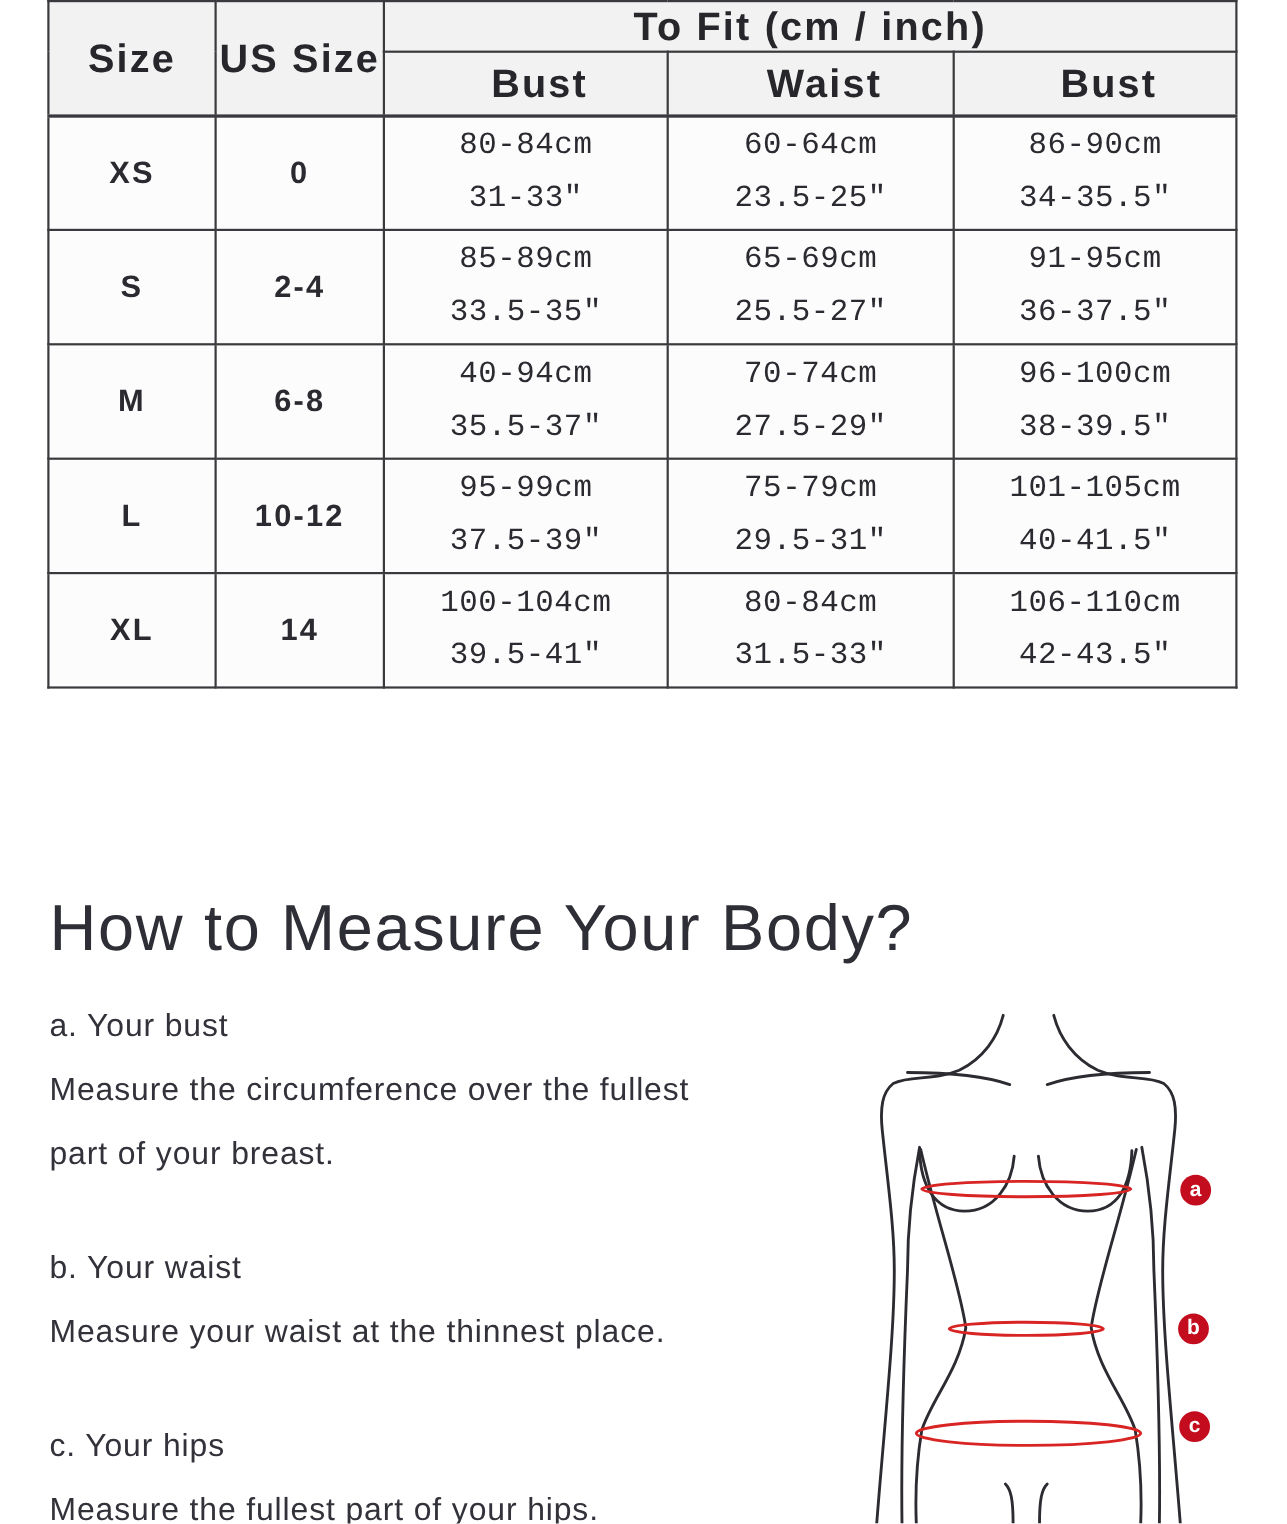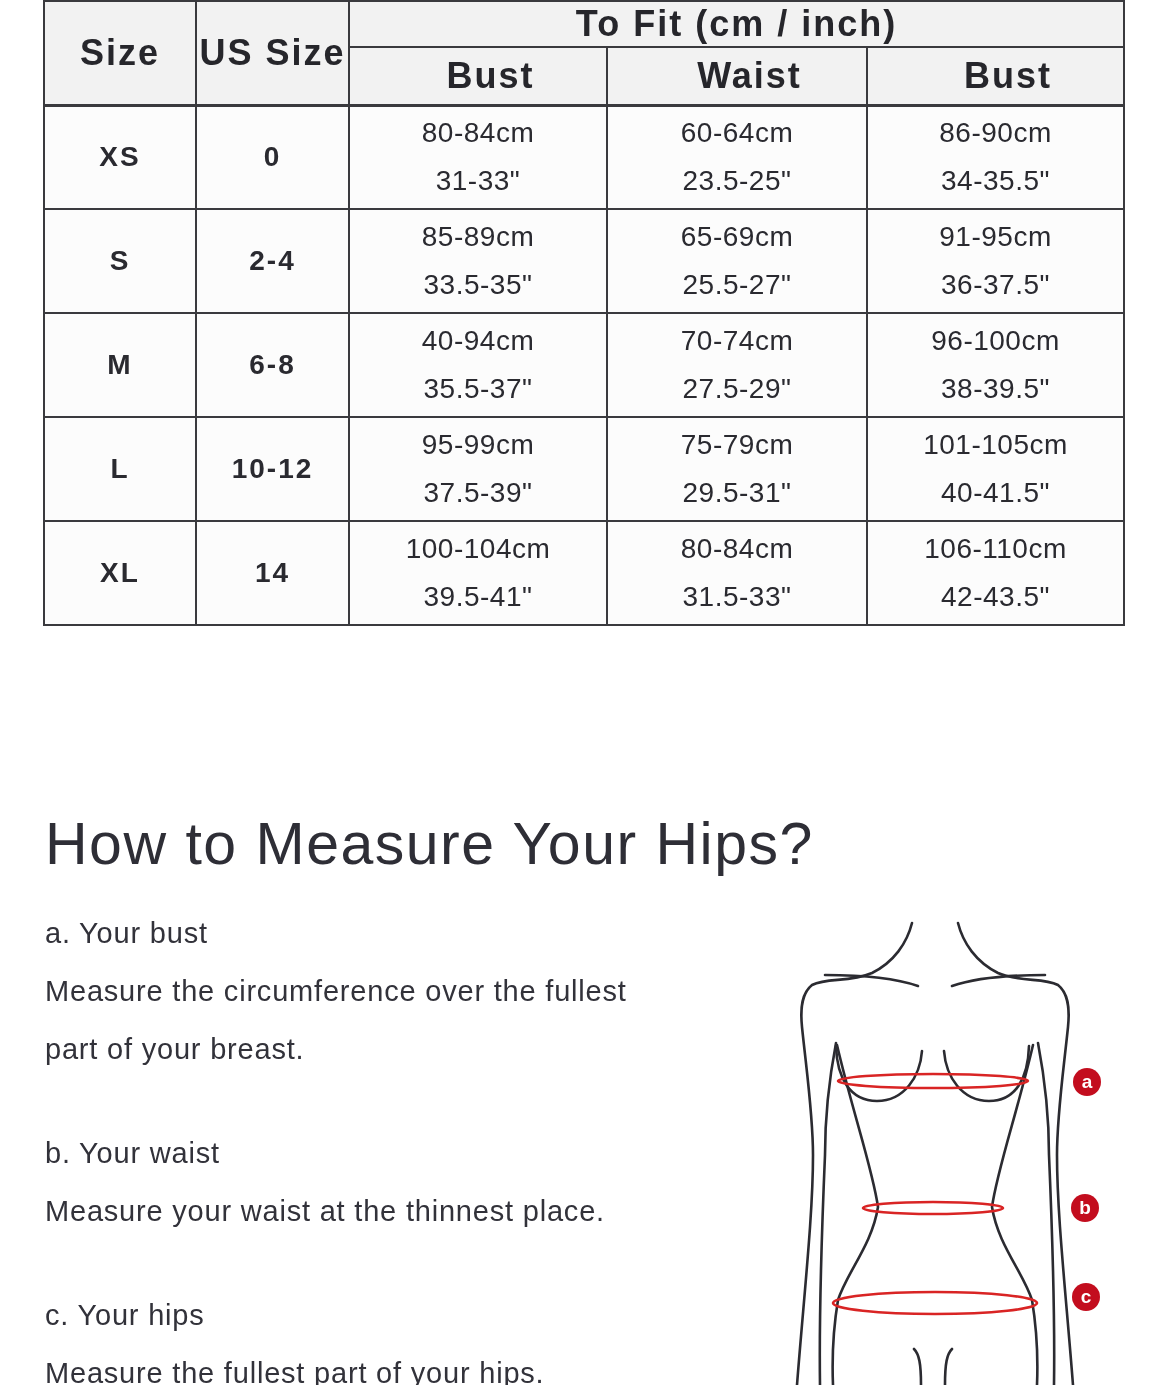--- a/index.html
+++ b/index.html
@@ -27,21 +27,21 @@
     color: #26262b;
   }
   .size-chart thead tr.top-row th { height: 46px; }
   .size-chart thead tr.sub-row th { height: 58px; padding-left: 25px; }
   .size-chart thead { border-bottom: 3px solid #3a3a3e; }
   .size-chart td {
     height: 104px; font-size: 28px; letter-spacing: 0.5px;
     background: #fcfcfc; color: #2a2a30;
   }
   .size-chart td.size-val { font-weight: bold; letter-spacing: 2px; }
-  .size-chart td .line { display: block; line-height: 48px; }
+  .size-chart td .line { display: block; line-height: 48px; font-family: Liberation Mono, monospace; }
 
   
   .measure-heading {
     position: absolute; left: 45px; top: 770px;
     font-size: 59px; font-weight: 400; letter-spacing: 1.5px;
     color: #2e2e36; white-space: nowrap;
   }
   .measure-text {
     position: absolute; left: 45px; top: 904px; width: 745px;
     font-size: 29px; line-height: 58px; letter-spacing: 0.8px;
@@ -165,21 +165,21 @@
           <span class="line">31.5-33"</span>
         </td>
       <td>
           <span class="line">106-110cm</span>
           <span class="line">42-43.5"</span>
         </td>
     </tr>
   </tbody>
 </table>
 
-<h1 class="measure-heading">How to Measure Your Hips?</h1>
+<h1 class="measure-heading">How to Measure Your Body?</h1>
 
 <div class="measure-text">
   <div class="measure-block">
     <div>a. Your bust</div>
     <div>Measure the circumference over the fullest</div>
     <div>part of your breast.</div>
   </div>
   <div class="measure-block">
     <div>b. Your waist</div>
     <div>Measure your waist at the thinnest place.</div>

